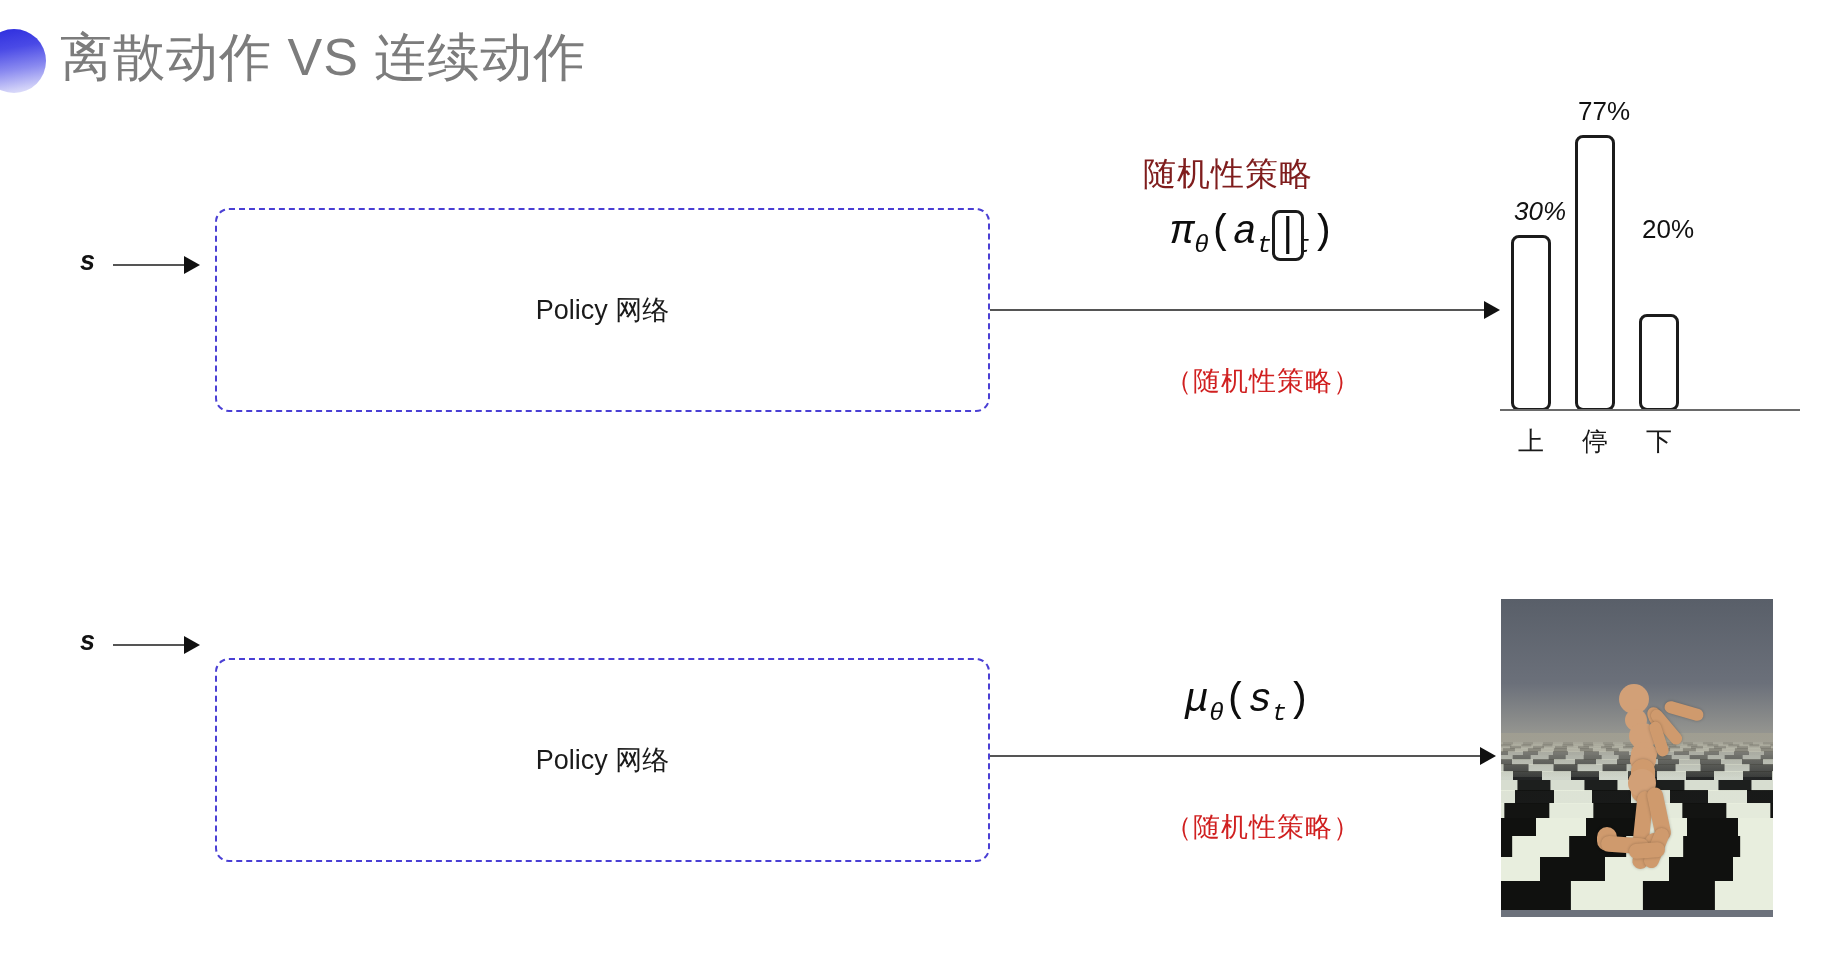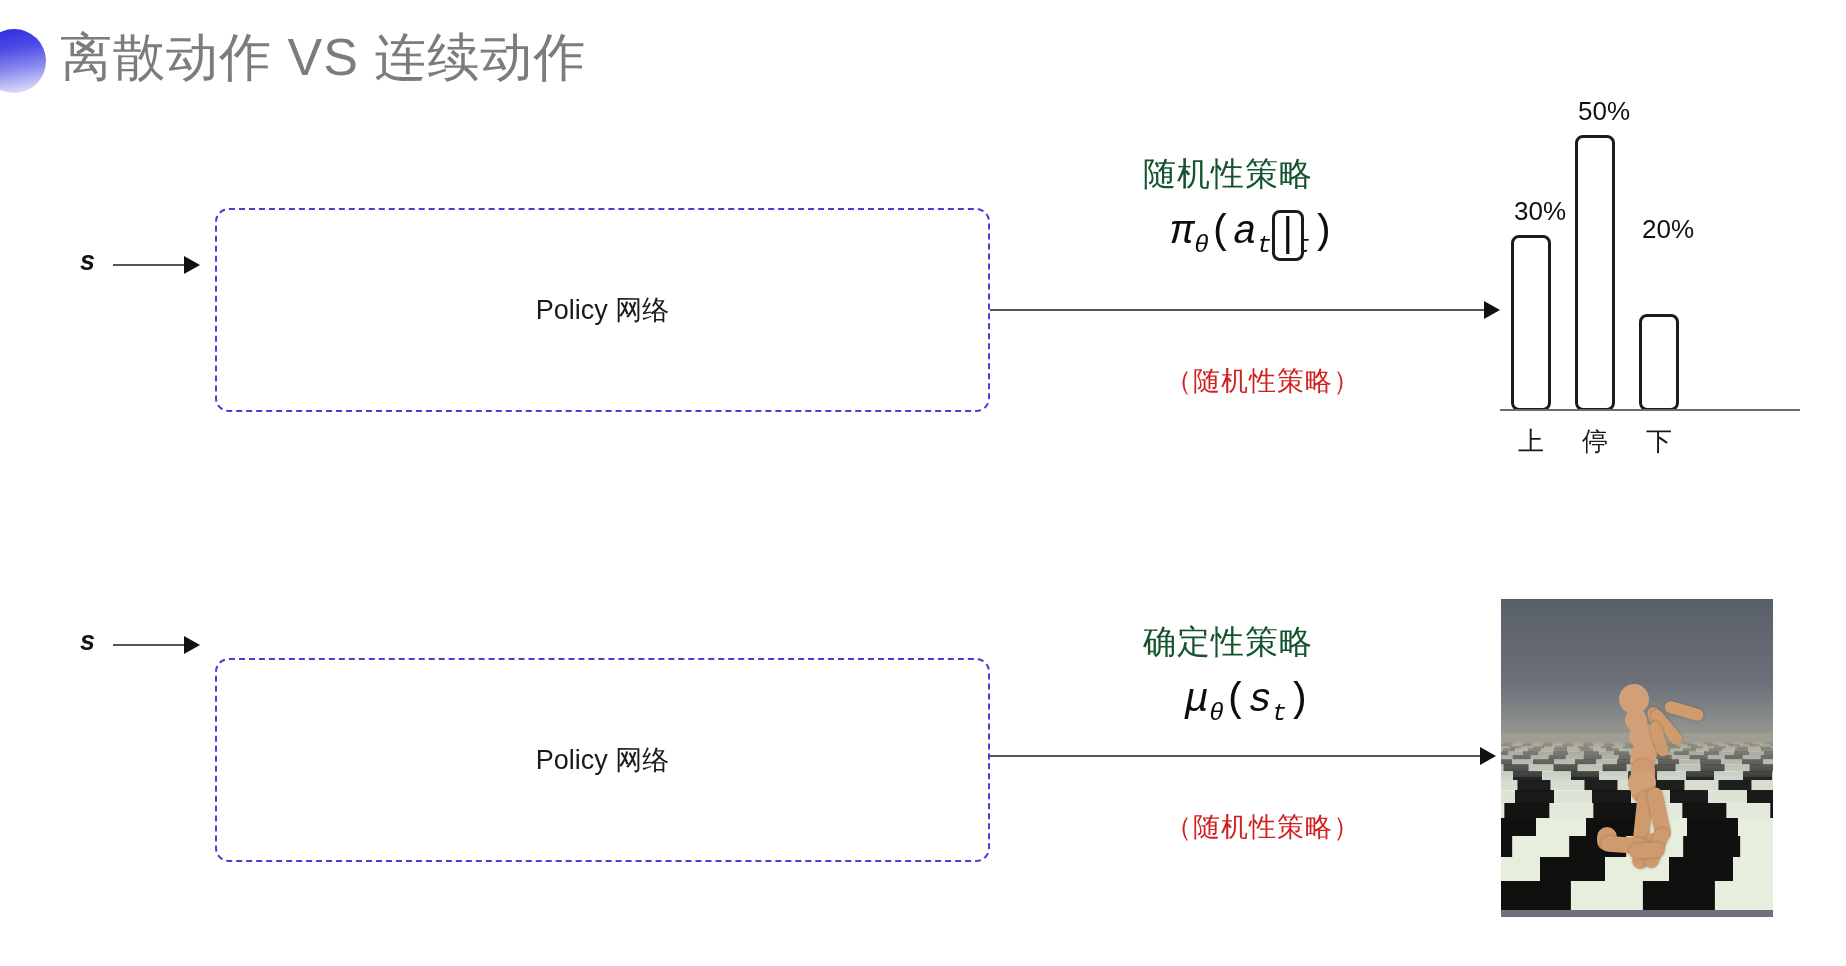--- a/index.html
+++ b/index.html
@@ -78,21 +78,21 @@
     height: 0;
     border-top: 9px solid transparent;
     border-bottom: 9px solid transparent;
     border-left: 16px solid #111111;
   }
 
   
   .policy-kind {
     position: absolute;
     font-size: 33px;
-    color: #14532d;
+    color: #7f1d1d;
     white-space: nowrap;
     letter-spacing: 1px;
   }
   .policy-formula {
     position: absolute;
     font-family: Liberation Mono, monospace;
     font-style: italic;
     font-size: 40px;
     color: #0d0d0d;
     white-space: nowrap;
@@ -224,25 +224,25 @@
   <div class="policy-kind" style="left:1143px; top:152px;">随机性策略</div>
 
   <div class="policy-formula" style="left:1170px; top:210px;">
     <span>π</span><span class="sub">θ</span><span class="paren">(</span><span>a</span><span class="sub">t</span><span class="bar">|</span><span>s</span><span class="sub">t</span><span class="paren">)</span>
   </div>
 
   <div class="action-kind" style="left:1165px; top:363px;">（随机性策略）</div>
 
   <div id="bar-chart">
 
-    <div class="bar-value" style="left:0px;  top:100px; width:80px;">30%</div>
+    <div class="bar-value" style="left:0px;  top:100px; width:80px;font-style:italic;">30%</div>
     <div class="bar" style="left:11px; top:139px; width:40px; height:176px;"></div>
     <div class="bar-cat" style="left:-9px; top:328px; width:80px;">上</div>
 
-    <div class="bar-value" style="left:64px; top:0px;   width:80px;">50%</div>
+    <div class="bar-value" style="left:64px; top:0px;   width:80px;">77%</div>
     <div class="bar" style="left:75px; top:39px;  width:40px; height:276px;"></div>
     <div class="bar-cat" style="left:55px; top:328px; width:80px;">停</div>
 
     <div class="bar-value" style="left:128px; top:118px; width:80px;">20%</div>
     <div class="bar" style="left:139px; top:218px; width:40px; height:97px;"></div>
     <div class="bar-cat" style="left:119px; top:328px; width:80px;">下</div>
 
     <div id="bar-axis"></div>
   </div>
 
@@ -250,21 +250,20 @@
   <div class="arrow-line" style="left:113px; top:644px; width:78px;"></div>
   <div class="arrow-head" style="left:184px; top:636px;"></div>
 
   <div class="policy-box" style="left:215px; top:658px; width:775px; height:204px;">
     <div class="policy-box-label">Policy 网络</div>
   </div>
 
   <div class="arrow-line" style="left:990px; top:755px; width:496px;"></div>
   <div class="arrow-head" style="left:1480px; top:747px;"></div>
 
-  <div class="policy-kind" style="left:1143px; top:620px;">确定性策略</div>
 
   <div class="policy-formula" style="left:1185px; top:678px;">
     <span>μ</span><span class="sub">θ</span><span class="paren">(</span><span>s</span><span class="sub">t</span><span class="paren">)</span>
   </div>
 
   <div class="action-kind" style="left:1165px; top:809px;">（随机性策略）</div>
 
   <div id="humanoid-frame">
     <div id="sky"></div>
     <div id="floor-rows">

